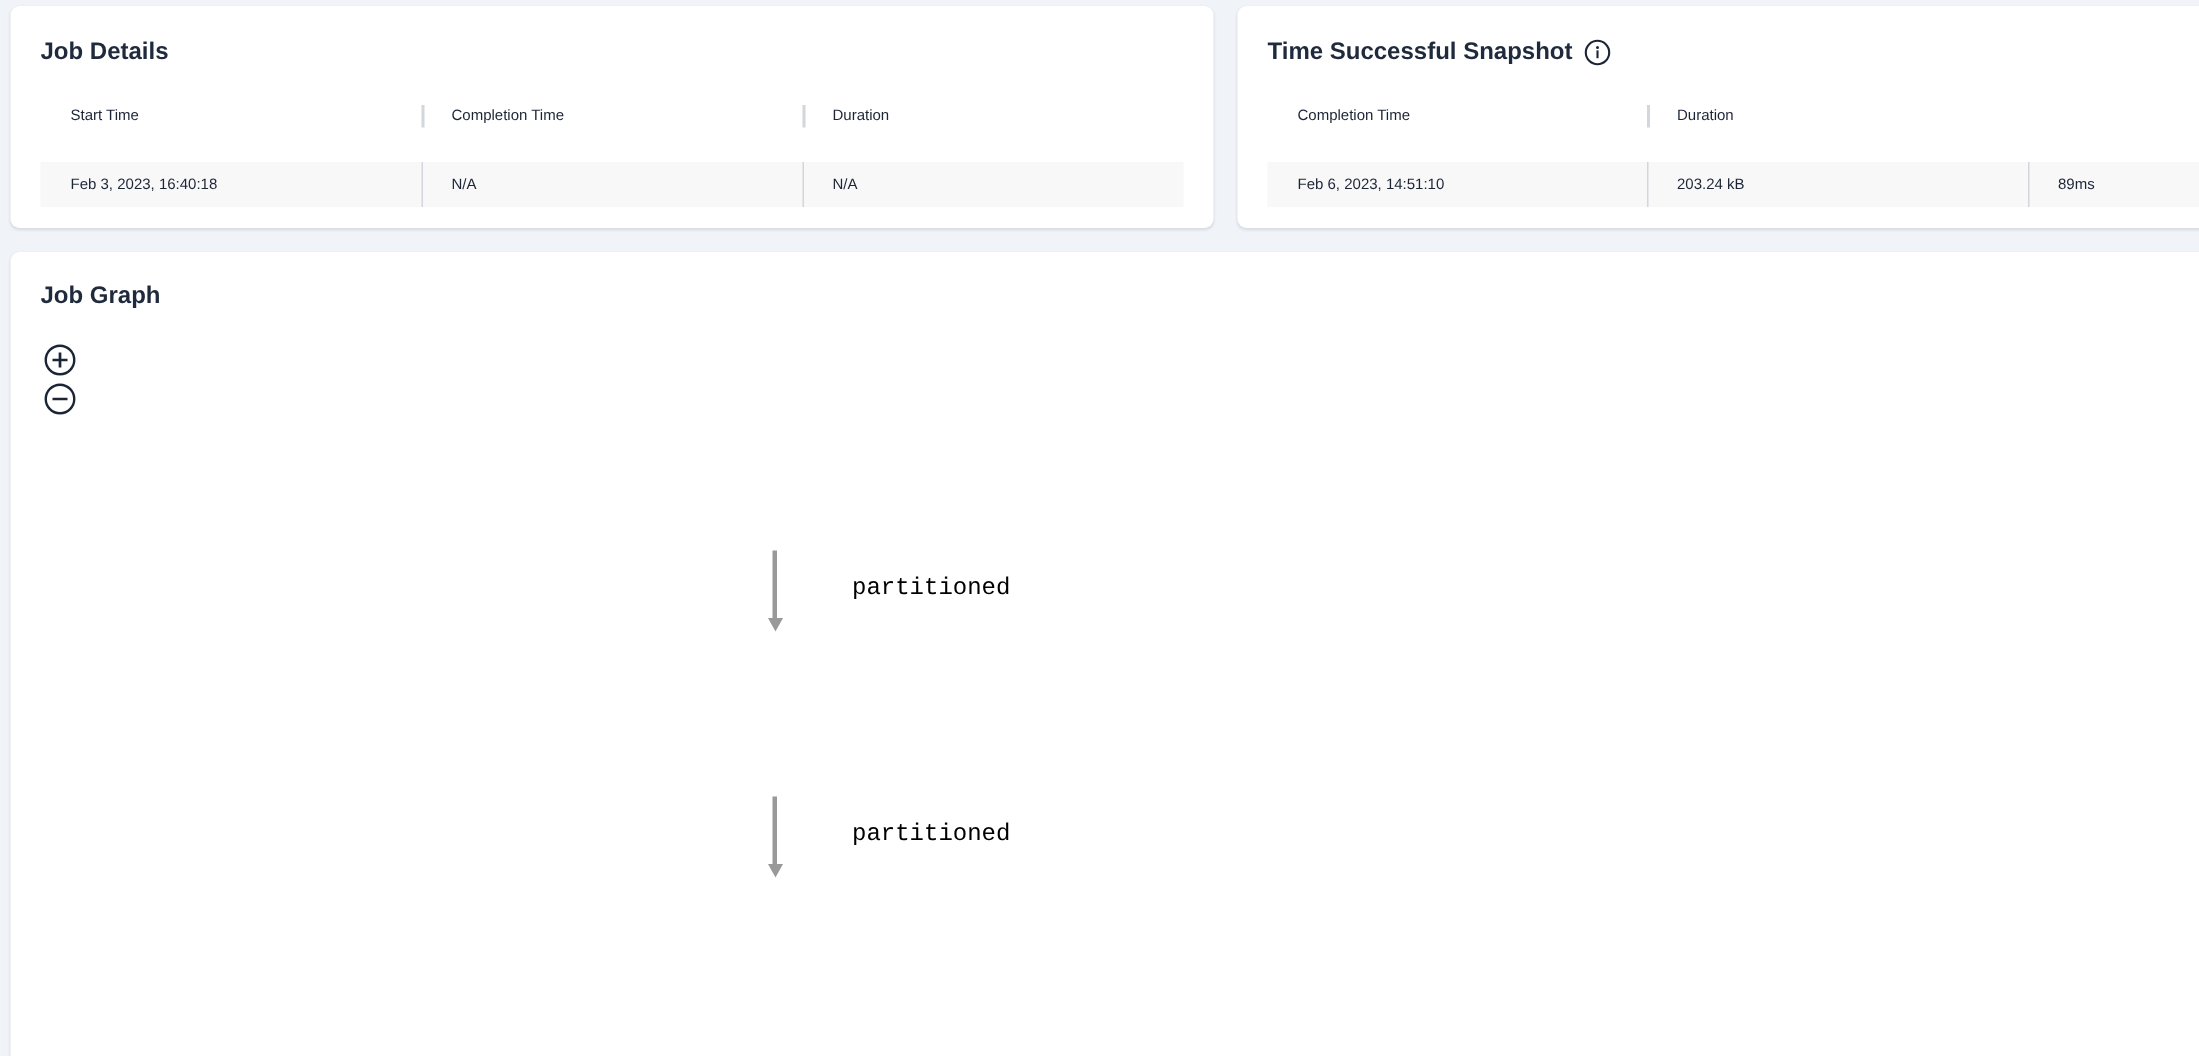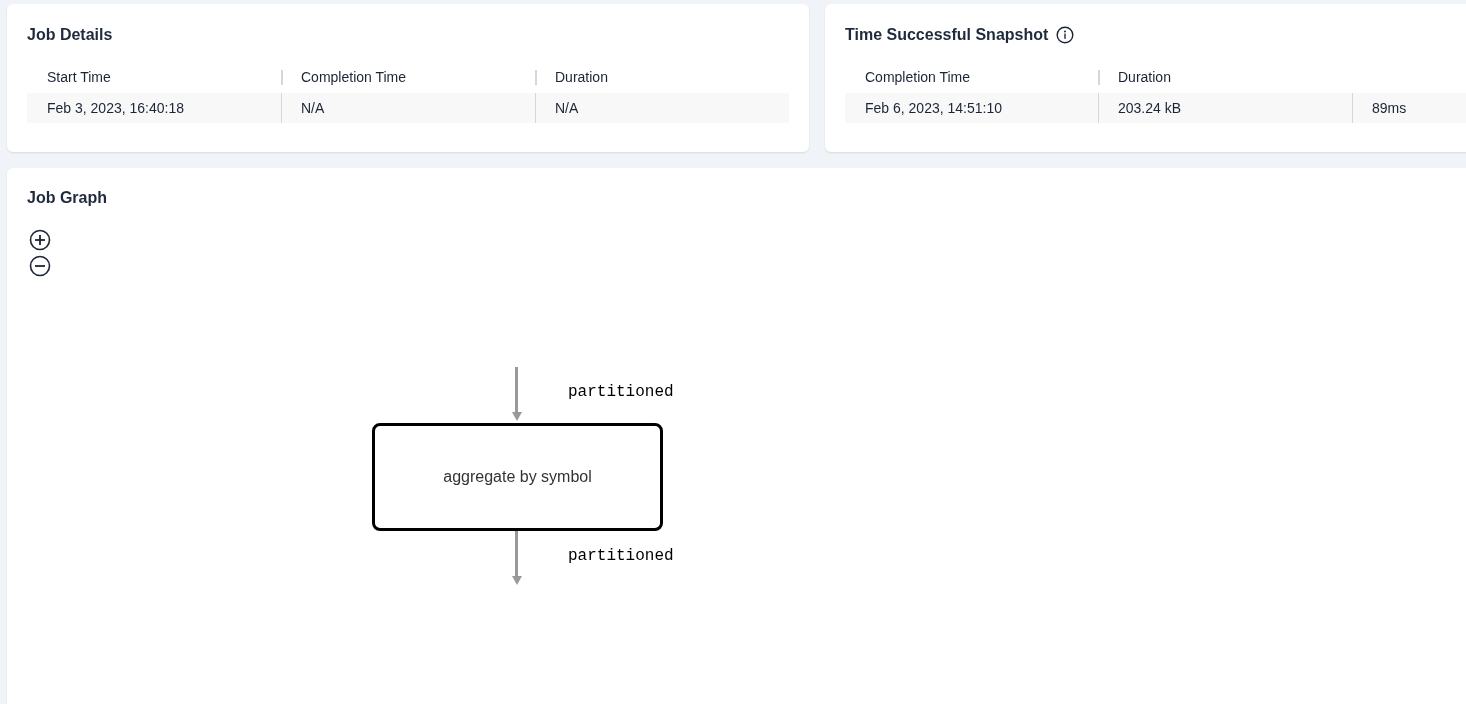--- a/index.html
+++ b/index.html
@@ -22,24 +22,24 @@
     .card-title {
       position: absolute; left: 20px; top: 22px;
       font-size: 16px; color: #1f2a3c;
       display: flex; align-items: center; gap: 8px;
     }
     .info-icon { width: 18px; height: 18px; display: inline-block; }
 
     .table { position: absolute; left: 20px; top: 62px; }
     .thead, .trow { display: flex; }
     .thead { height: 22px; align-items: center; }
-    .trow { height: 30px; align-items: center; background: #f8f8f9; margin-top: 5px; }
+    .trow { height: 30px; align-items: center; background: #f8f8f9; margin-top: 20px; }
     .cell {
       position: relative;
-      font-size: 14px;
+      font-size: 10px;
       padding-left: 20px;
       height: 100%;
       display: flex; align-items: center;
     }
     .thead .cell { color: #1c2536; }
     .trow .cell { color: #1c2536; }
     .thead .cell.sep::before {
       content: ""; position: absolute; left: 0; top: 4px; bottom: 3px;
       width: 2px; background: #d3d6db;
     }
@@ -138,20 +138,17 @@
     <svg width="22" height="22" viewBox="0 0 22 22">
       <circle cx="11" cy="11" r="9.5" fill="none" stroke="#1c2536" stroke-width="1.6"></circle>
       <line x1="6" y1="11" x2="16" y2="11" stroke="#1c2536" stroke-width="1.8"></line>
     </svg>
   </div>
 
   <div class="edge" style="top:199px; height:46px"></div>
   <div class="arrowhead" style="top:244px"></div>
   <div class="edge-label" style="top:215px">partitioned</div>
 
-  <div class="node" style="top:255px">
-    <span>aggregate by symbol</span>
-  </div>
   <div class="edge" style="top:363px; height:46px"></div>
   <div class="arrowhead" style="top:408px"></div>
   <div class="edge-label" style="top:379px">partitioned</div>
 
 </section>
 
 </body></html>

